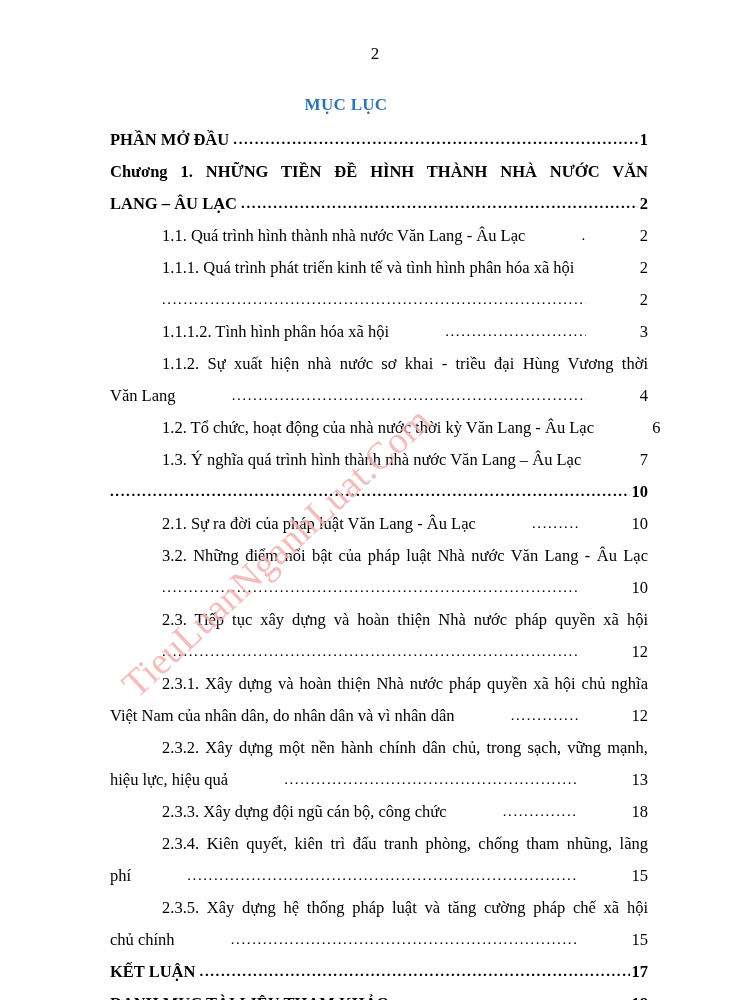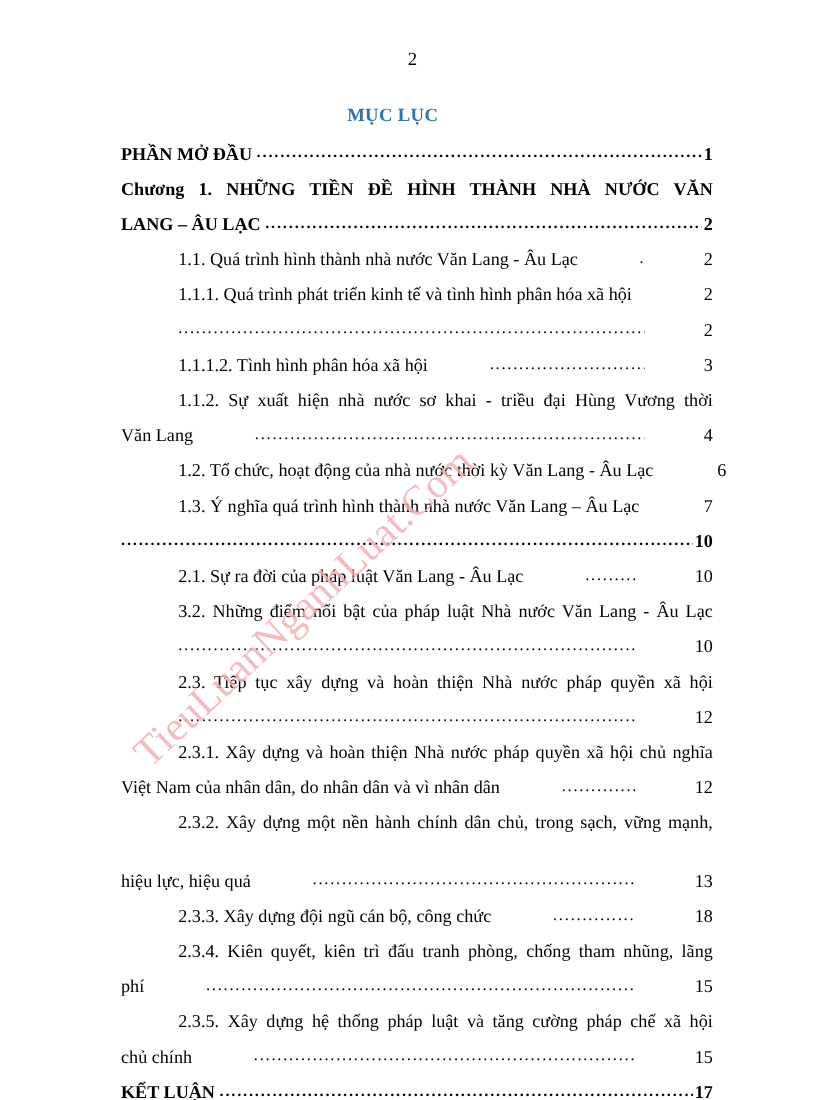--- a/index.html
+++ b/index.html
@@ -49,21 +49,21 @@
     width: 750px;
     text-align: center;
     font-size: 17px;
     line-height: 20px;
     z-index: 2;
   }
 
   
   .toc-heading {
     position: absolute;
-    left: 15px;
+    left: 4px;
     top: 94px;
     width: 684px;
     text-align: center;
     font-size: 17px;
     font-weight: bold;
     line-height: 22px;
     color: #2E74B5;
     letter-spacing: 0.3px;
     z-index: 2;
   }
@@ -87,21 +87,21 @@
     word-spacing: normal;
   }
   .toc-entry.bold {
     font-weight: bold;
   }
   
   .toc-entry.indent-1 { text-indent: 52px; }
   .toc-entry.indent-0 { text-indent: 0; }
   .leader-row {
     display: flex;
-    align-items: flex-end;
+    align-items: center;
     width: 100%;
   }
   .leader-row .lead-text {
     flex: 0 0 auto;
     white-space: pre;
   }
   .leader-row .dots {
     flex: 1 1 auto;
     overflow: hidden;
     white-space: nowrap;
@@ -229,21 +229,21 @@
         <span class="wrap-head">2.3.1. Xây dựng và hoàn thiện Nhà nước pháp quyền xã hội chủ nghĩa</span>
         <span class="leader-row">
           <span class="lead-text" style="text-indent: 0px;">Việt Nam của nhân dân, do nhân dân và vì nhân dân </span>
           <span class="dots">...........................................................................................................................................</span>
           <span class="pgnum">12</span>
         </span>
       </div>
       <div class="toc-entry indent-1">
         <span class="wrap-head">2.3.2. Xây dựng một nền hành chính dân chủ, trong sạch, vững mạnh,</span>
         <span class="leader-row">
-          <span class="lead-text" style="text-indent: 0px; margin-top: 21px;">hiệu lực, hiệu quả </span>
+          <span class="lead-text" style="text-indent: 0px;">hiệu lực, hiệu quả </span>
           <span class="dots">...........................................................................................................................................</span>
           <span class="pgnum">13</span>
         </span>
       </div>
       <div class="toc-entry indent-1">
         <span class="leader-row">
           <span class="lead-text">2.3.3. Xây dựng đội ngũ cán bộ, công chức </span>
           <span class="dots">...........................................................................................................................................</span>
           <span class="pgnum">18</span>
         </span>

